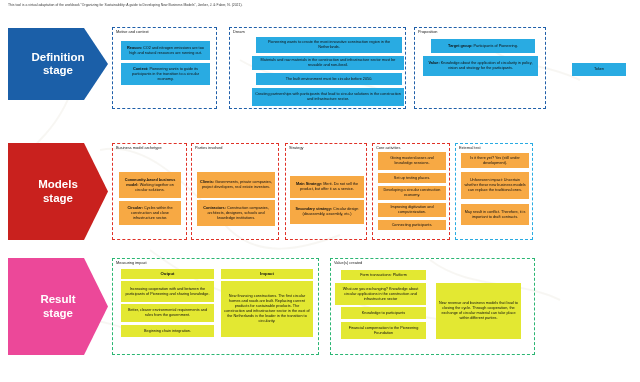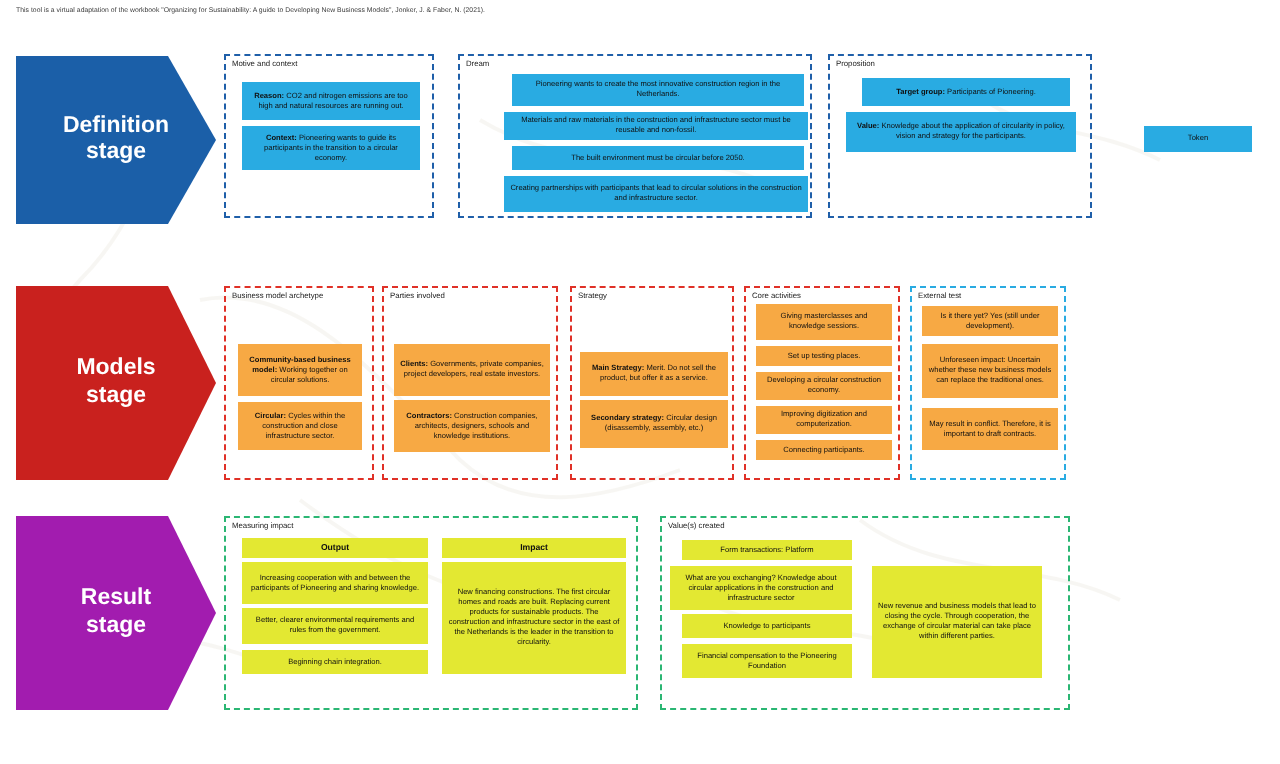--- a/index.html
+++ b/index.html
@@ -22,23 +22,23 @@
 
   
   .stage {
     position: absolute;
     display: flex; align-items: center; justify-content: center;
     color: #ffffff; font-weight: 700; text-align: center;
     line-height: 1.15;
     clip-path: polygon(0 0, 76% 0, 100% 50%, 76% 100%, 0 100%);
   }
   .stage span { display:block; font-size: 11.5px; }
-  .stage-def { left: 8px;  top: 28px;  width: 100px; height: 84px;  background:#1b5fa8; }
+  .stage-def { left: 8px;  top: 28px;  width: 100px; height: 72px;  background:#1b5fa8; }
   .stage-des { left: 8px;  top: 143px; width: 100px; height: 97px;  background:#c9211e; }
-  .stage-res { left: 8px;  top: 258px; width: 100px; height: 97px;  background:#a21caf; }
+  .stage-res { left: 8px;  top: 258px; width: 100px; height: 97px;  background:#ec4899; }
 
   
   .panel {
     position: absolute;
     border: 1.4px dashed;
     background: transparent;
   }
   .panel > .panel-title {
     position: absolute; left: 3px; top: 1.5px;
     font-size: 3.9px; color: #1a1a1a; line-height: 1.25;

